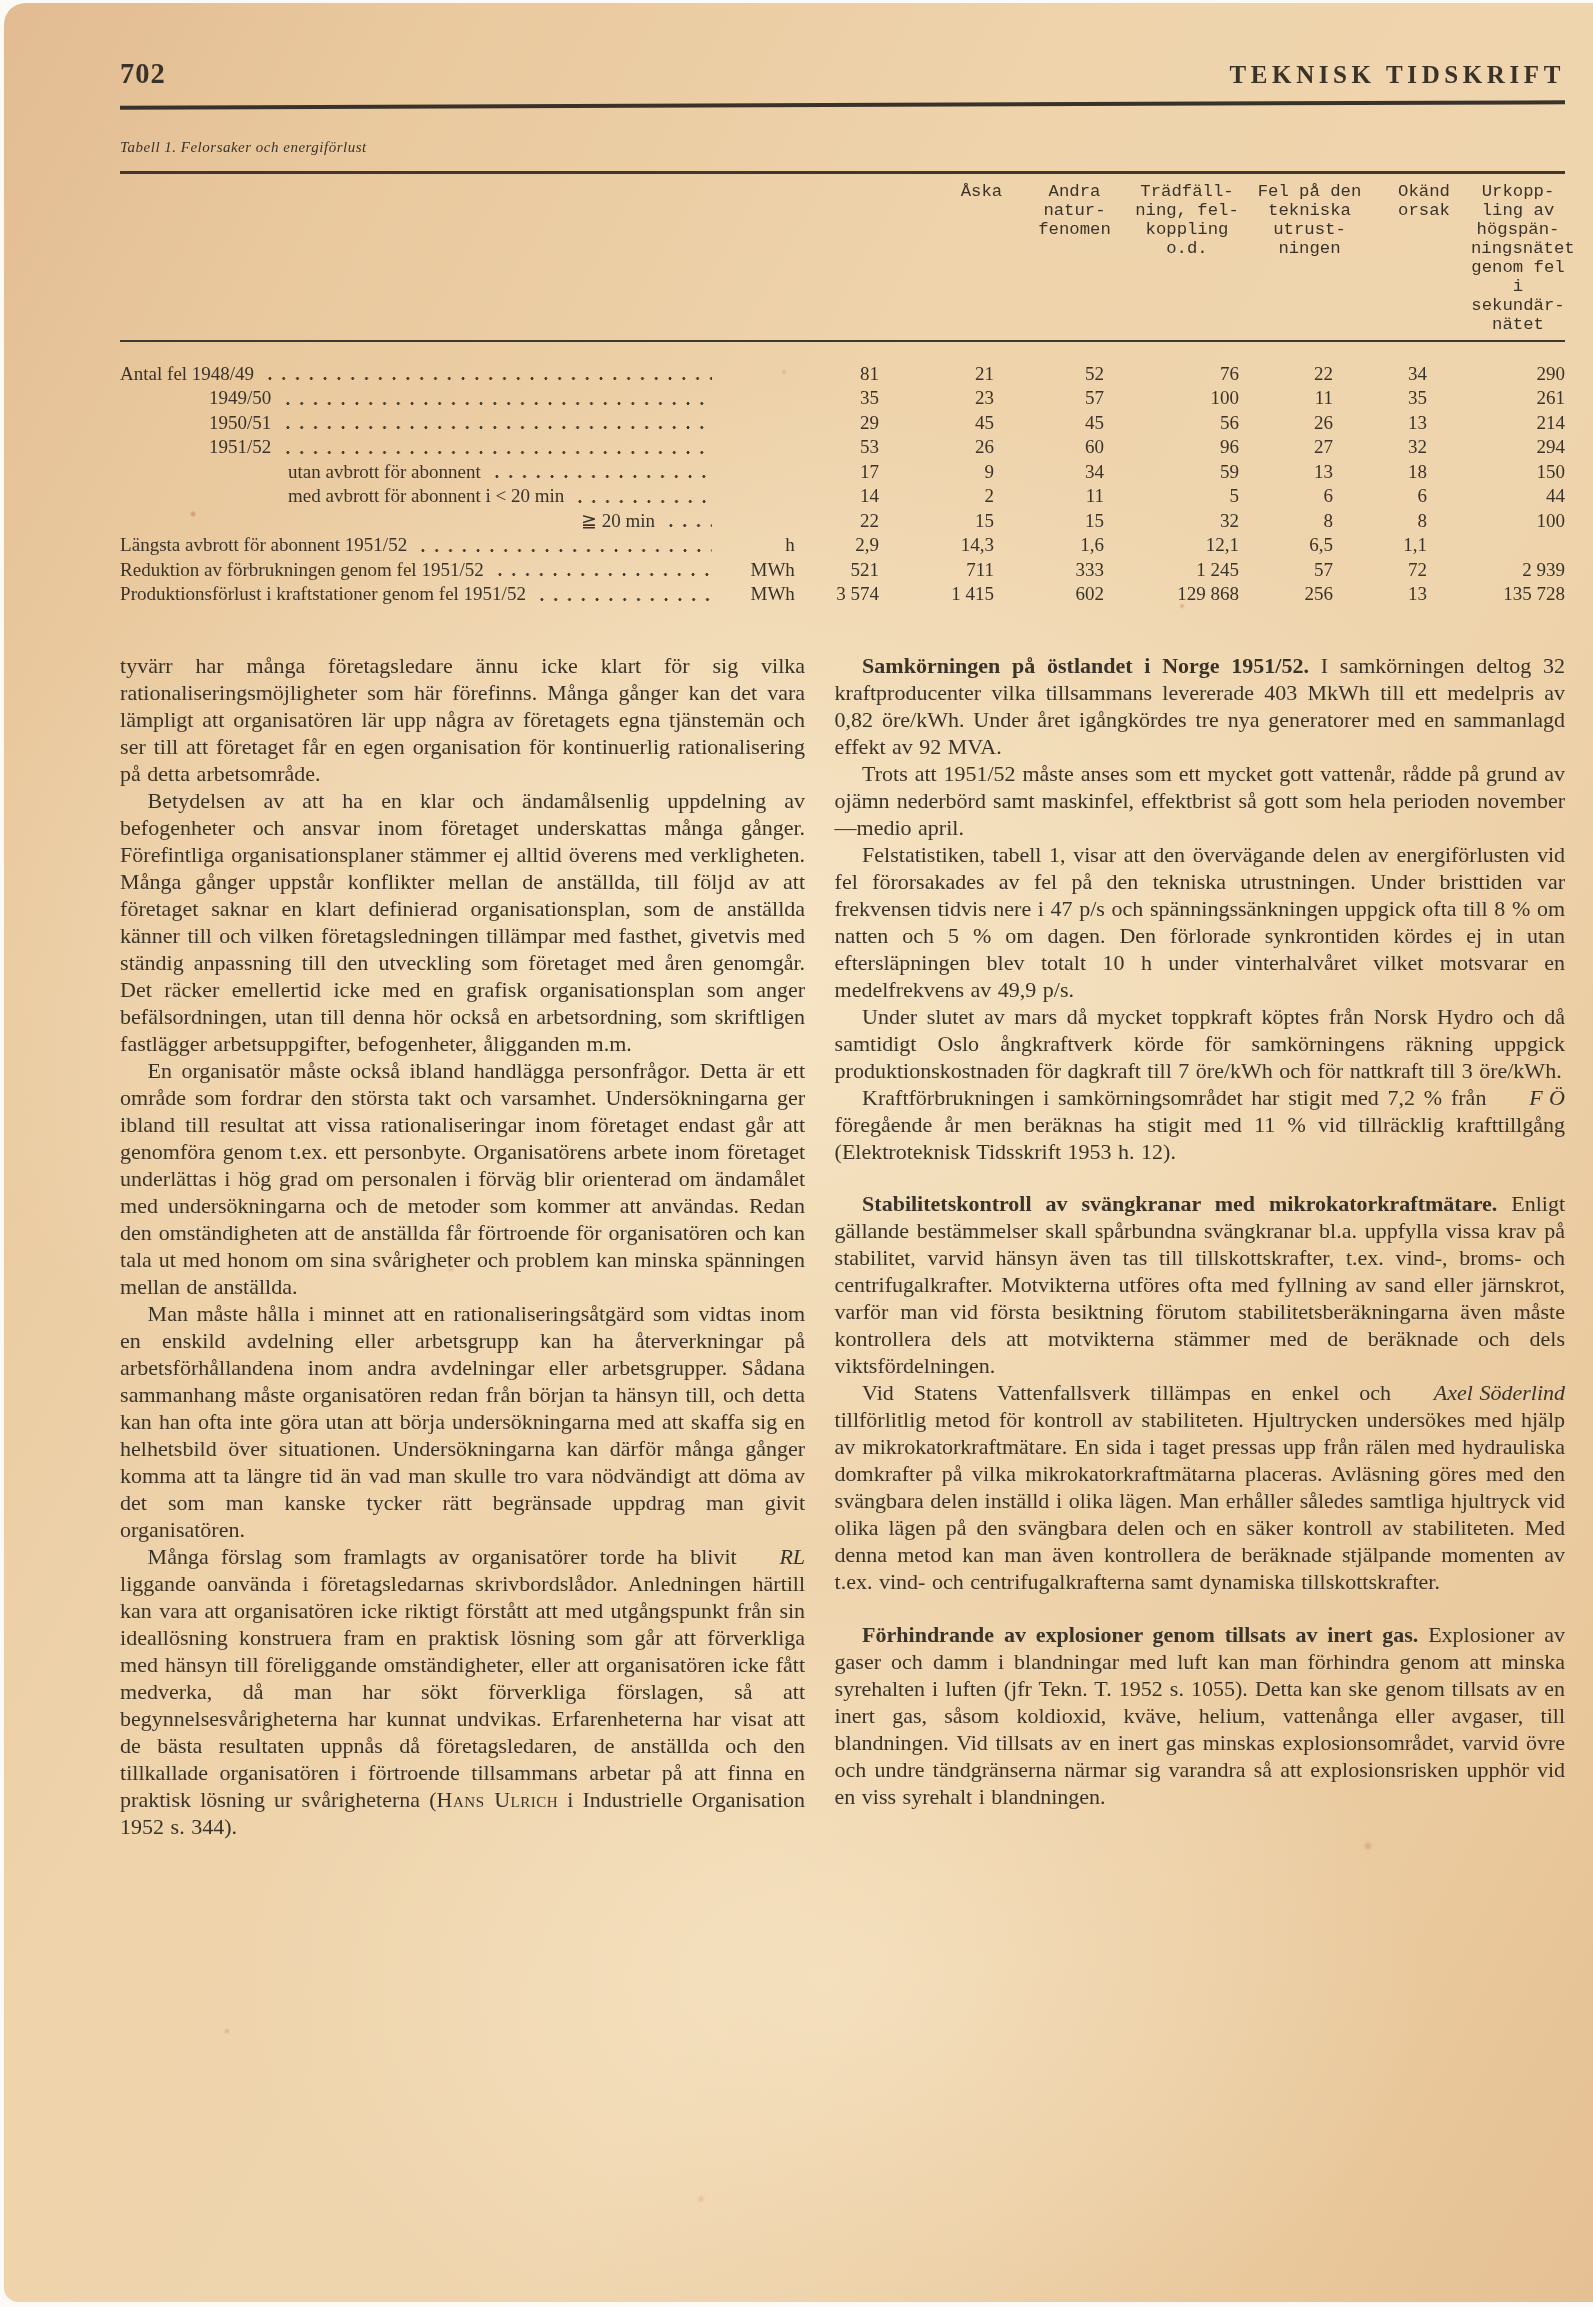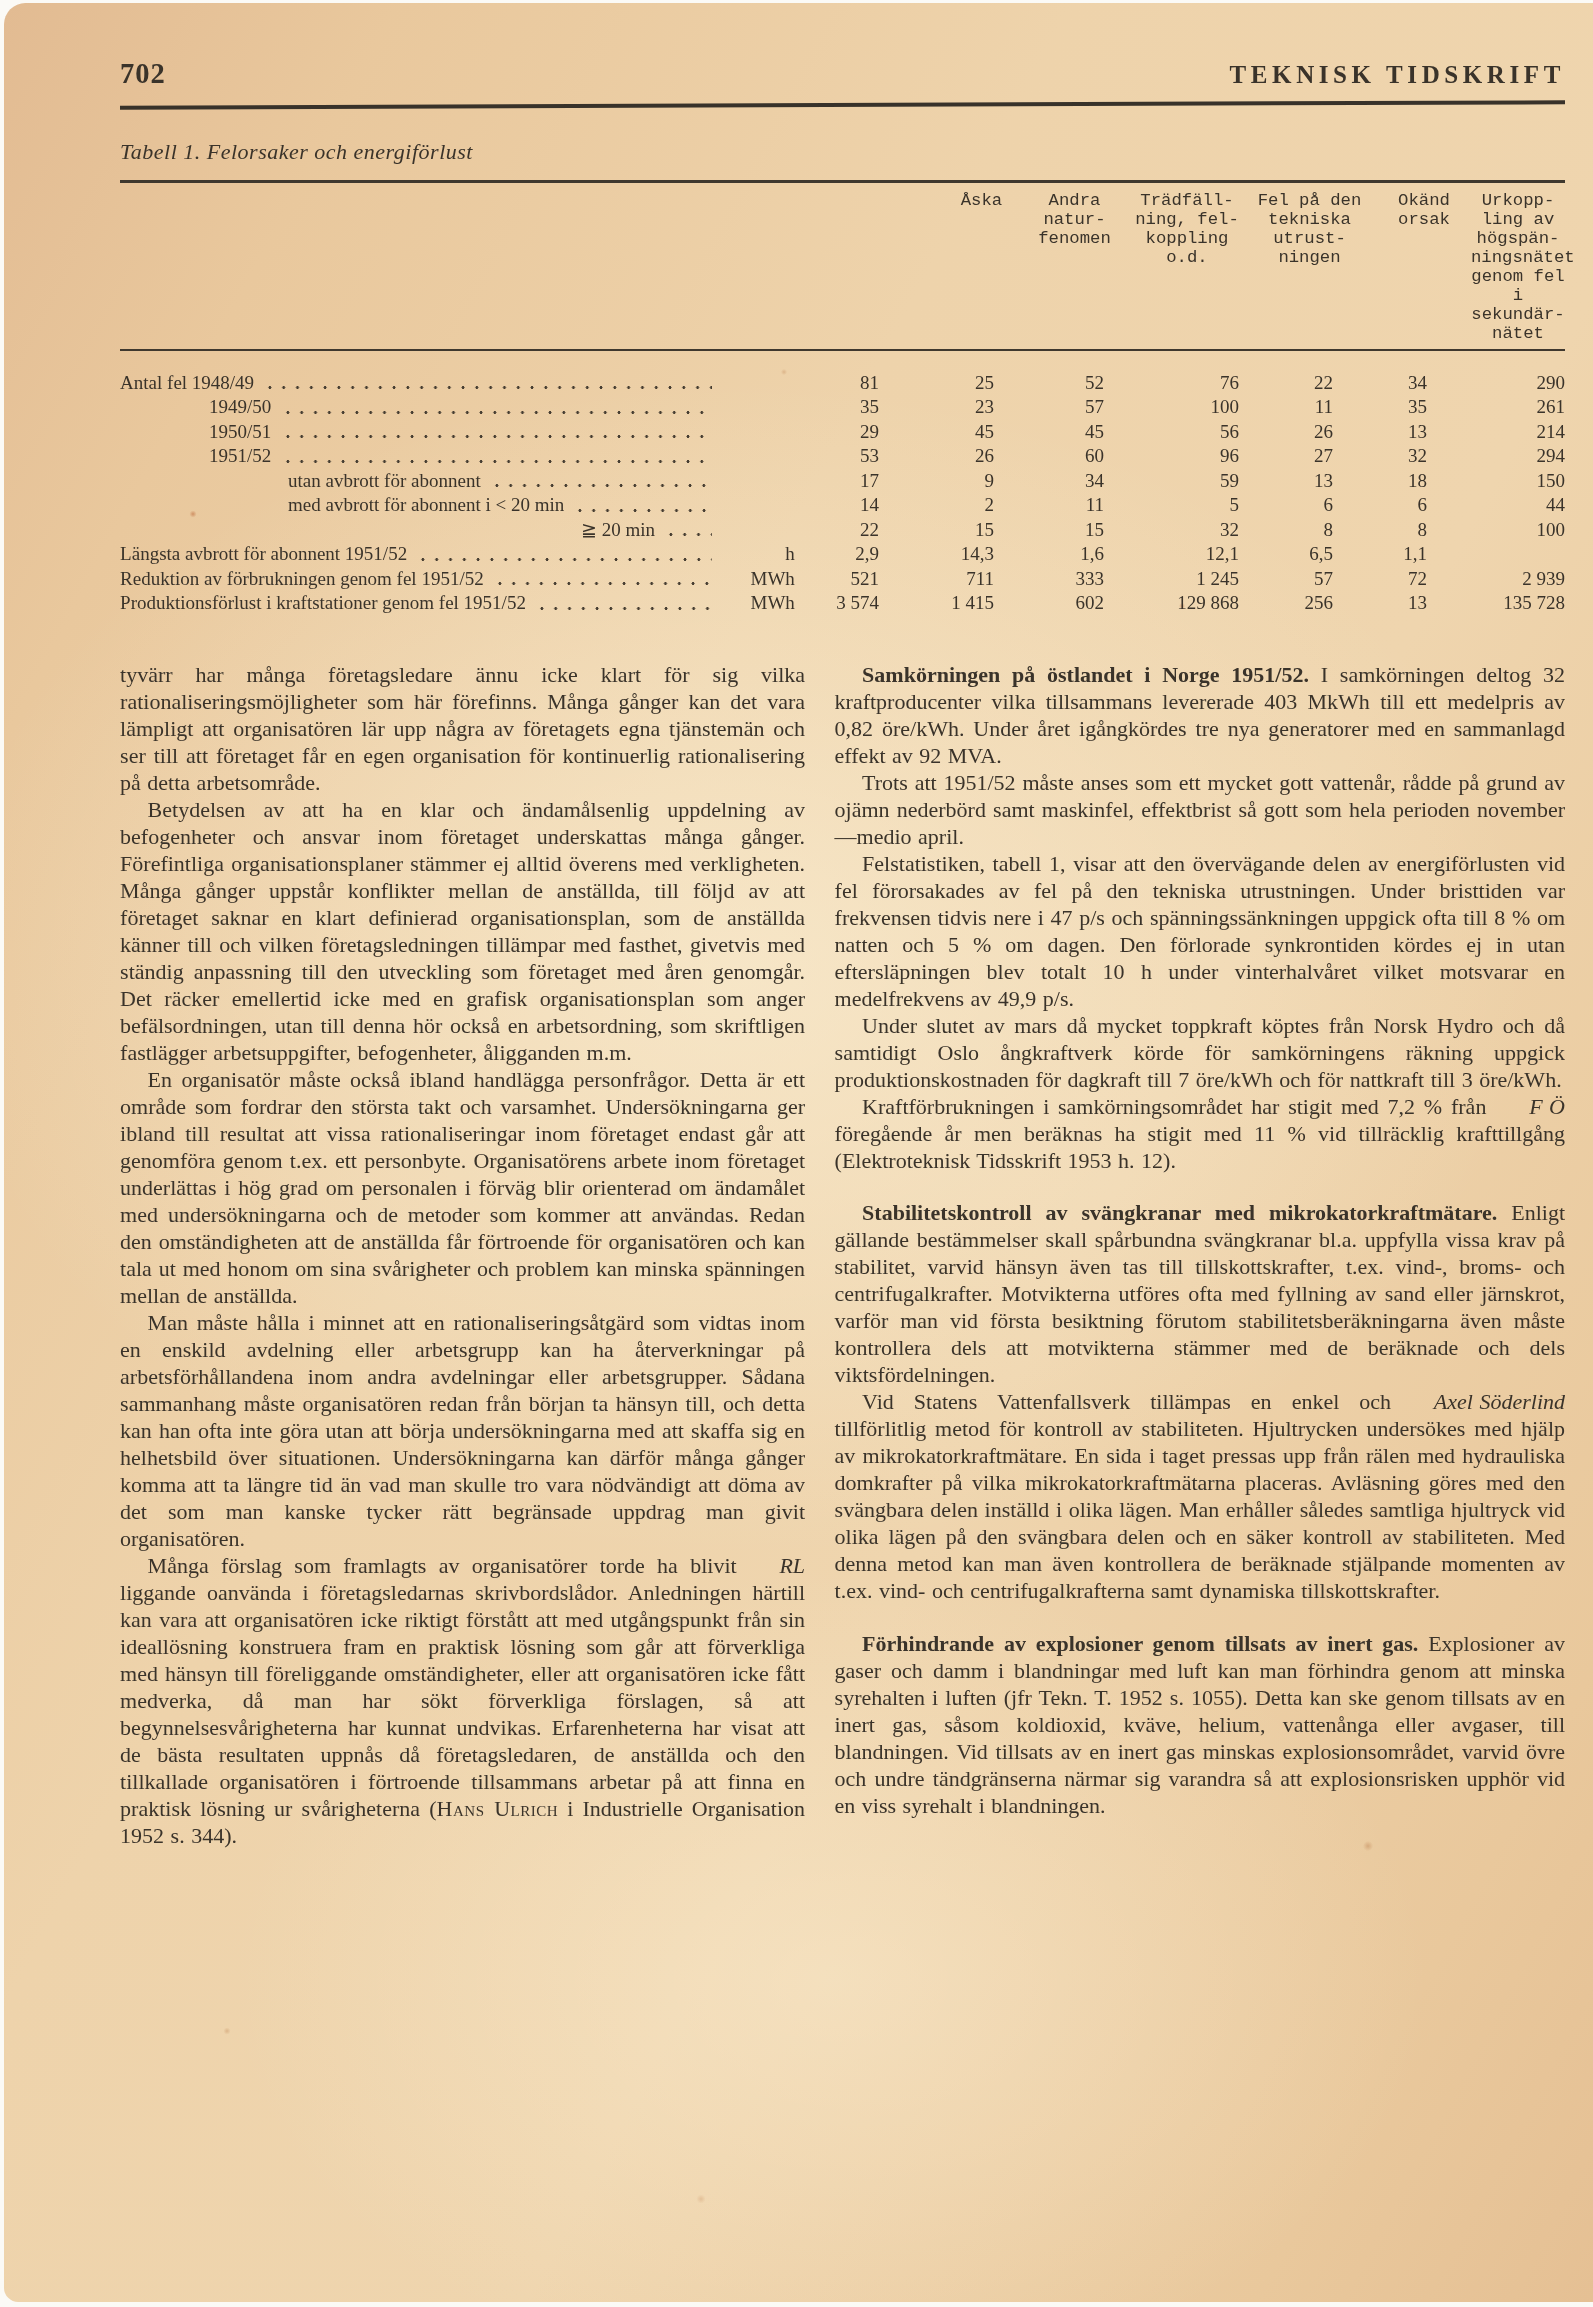--- a/index.html
+++ b/index.html
@@ -31,21 +31,21 @@
   }
   .content{position:absolute;left:116px;top:0;right:28px;bottom:0;}
 
   
   .pagehead{display:flex;justify-content:space-between;align-items:baseline;padding-top:55px;}
   .pagenum{font-size:28.5px;font-weight:700;letter-spacing:1px;}
   .journal{font-size:25px;font-weight:700;letter-spacing:4.6px;}
   .headrule{height:3.6px;background:#38322a;margin-top:13.2px;transform:rotate(-0.22deg);}
 
   
-  .table-title{margin-top:32px;font-style:italic;font-size:22px;letter-spacing:0.5px;}
+  .table-title{margin-top:32px;font-style:italic;font-size:15px;letter-spacing:0.5px;}
   .rule{height:2.5px;background:#3f382e;}
   .rule.top{margin-top:15.3px;}
   .thead{display:flex;padding:8.2px 0 6.1px 0;font-size:17.3px;line-height:19px;font-family:Liberation Mono, monospace;}
   .thead .spacer{flex:1;}
   .th{text-align:center;white-space:pre-line;flex:none;}
   .tbody{margin-top:17.3px;margin-bottom:0;}
   .trow{display:flex;height:24.5px;align-items:flex-end;font-size:19px;}
   .tlabel{flex:none;line-height:21.4px;white-space:nowrap;}
   .leader{flex:1;height:7.1px;margin:0 7.1px 3.1px 9.2px;
     background-image:radial-gradient(circle 1.6px, #463d31 1.3px, rgba(70,61,49,0) 1.7px);
@@ -103,21 +103,21 @@
 i sekundär-
 nätet</div>
       </div>
     <div class="rule"></div>
     <div class="tbody">
         <div class="trow">
           <div class="tlabel" style="padding-left: 0px;">Antal fel 1948/49</div>
           <div class="leader"></div>
           <div class="tunit"></div>
           <div class="tval" style="width: 71px;">81</div>
-          <div class="tval" style="width: 115px;">25</div>
+          <div class="tval" style="width: 115px;">21</div>
           <div class="tval" style="width: 110px;">52</div>
           <div class="tval" style="width: 135px;">76</div>
           <div class="tval" style="width: 94px;">22</div>
           <div class="tval" style="width: 94px;">34</div>
           <div class="tval" style="width: 138px;">290</div>
         </div>
         <div class="trow">
           <div class="tlabel" style="padding-left: 89px;">1949/50</div>
           <div class="leader"></div>
           <div class="tunit"></div>

